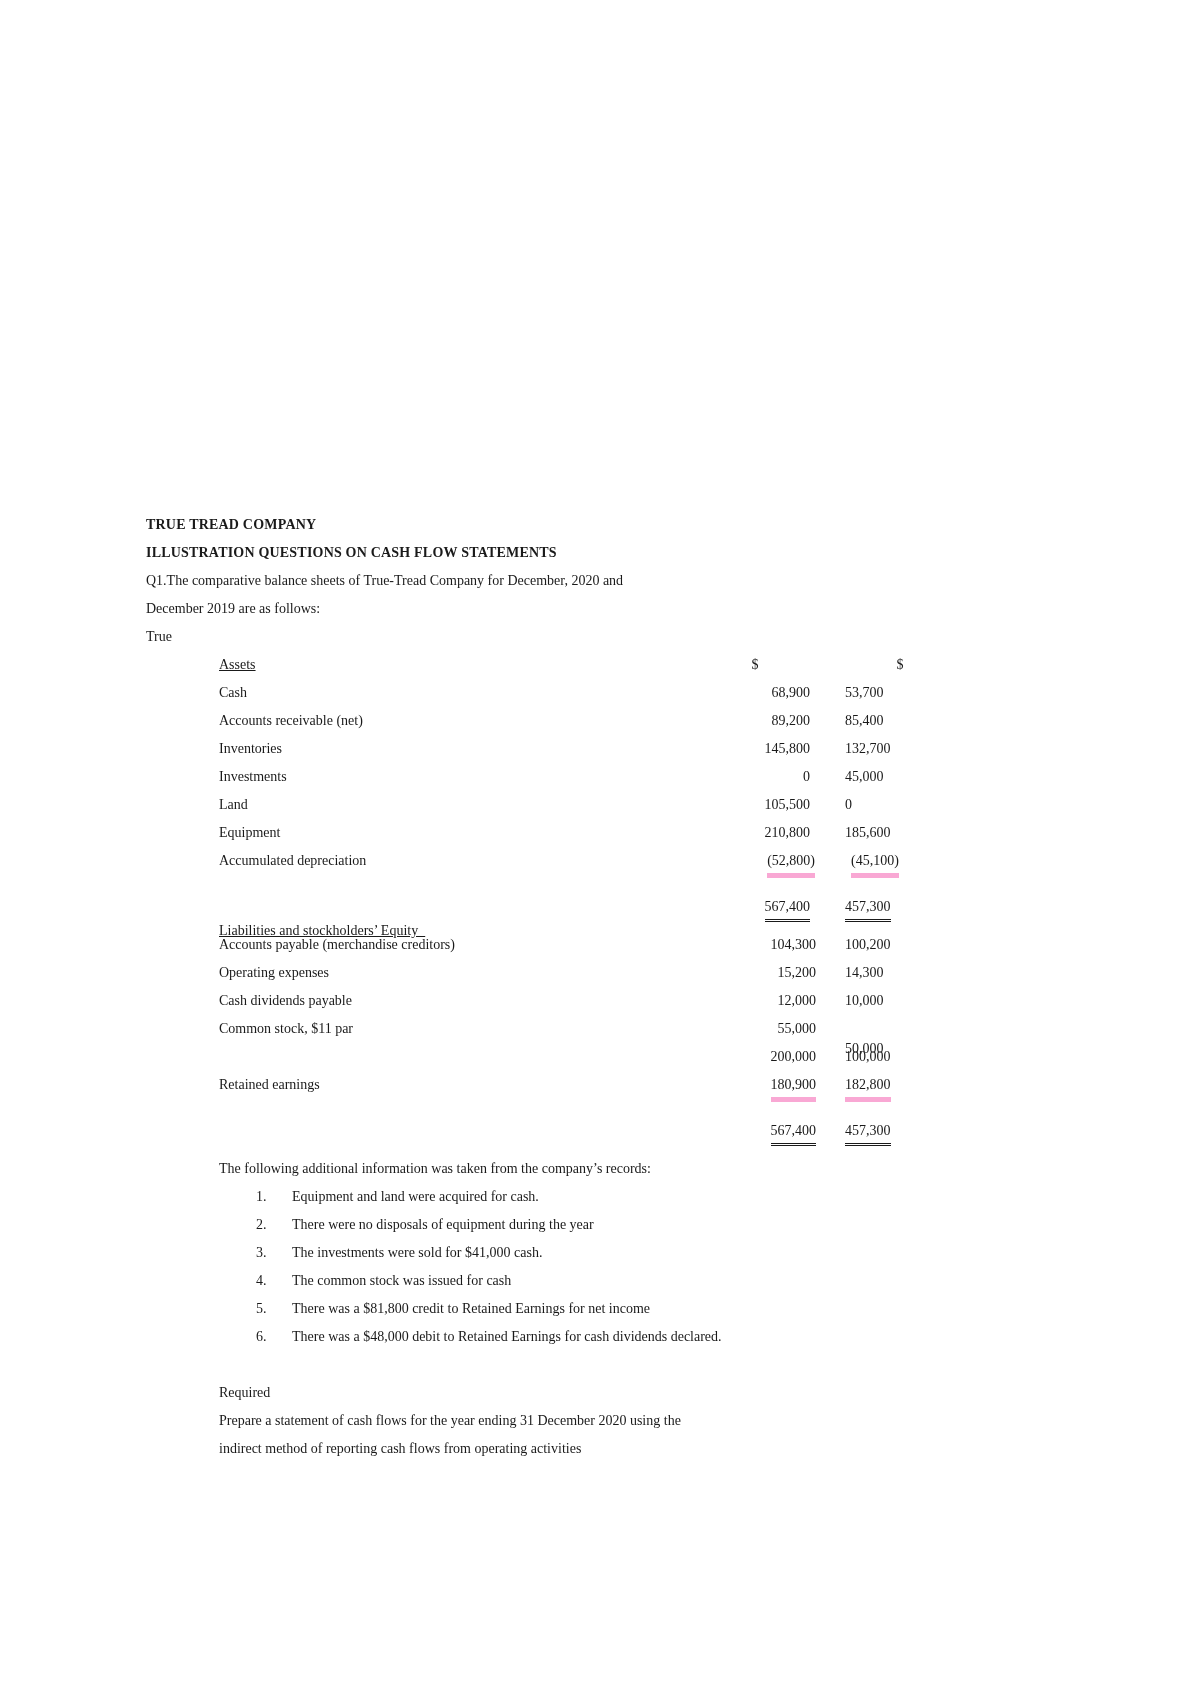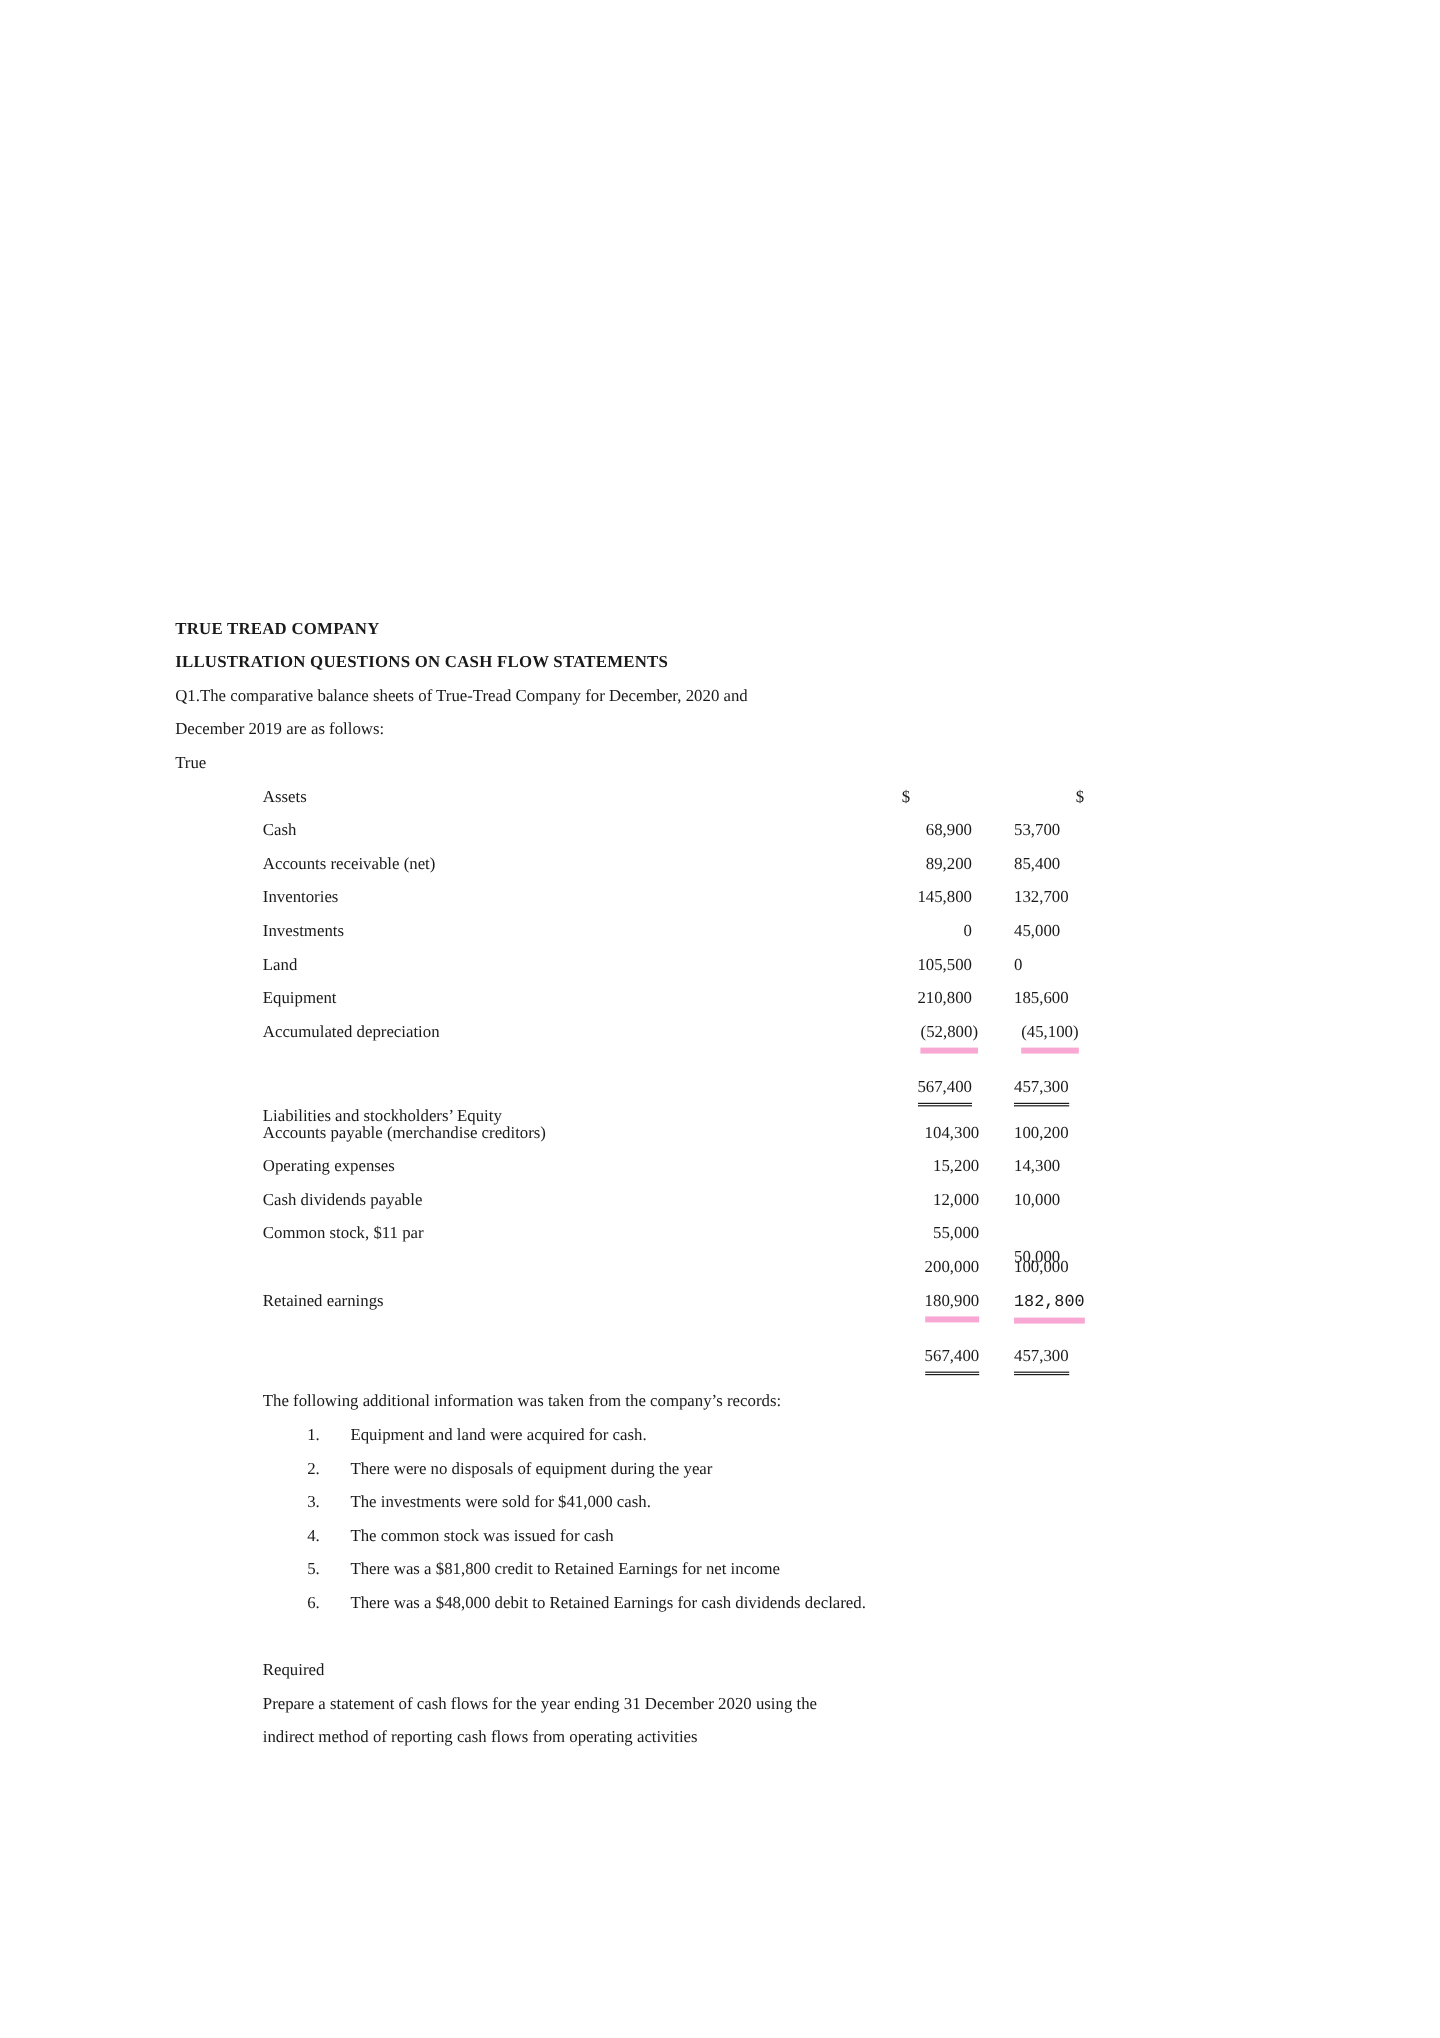--- a/index.html
+++ b/index.html
@@ -46,21 +46,21 @@
       text-align: left;
       top: 0;
     }
     .cols {
       position: absolute;
       left: 0;
       top: 0;
       width: 736px;
       height: 28px;
     }
-    .ul { }
+    .ul { text-decoration: underline; }
     .dbl {
       border-bottom: 3px double #1a1a1a;
       line-height: 24px;
       display: inline-block;
       margin-top: 20px;
     }
     .sgl {
       border-bottom: 5px solid #f9a8d4;
       line-height: 25px;
       display: inline-block;
@@ -187,21 +187,21 @@
     <div class="row">
       <div class="cols" style="width:742px;">
         <span class="c1">200,000</span>
         <span class="c2" style="right:6px;">100,000</span>
       </div>
     </div>
     <div class="row">
       <span class="label">Retained earnings</span>
       <div class="cols" style="width:742px;">
         <span class="c1"><span class="sgl">180,900</span></span>
-        <span class="c2" style="right:6px;font-family:Liberation Mono, monospace;"><span class="sgl">182,800</span></span>
+        <span class="c2" style="right:6px;"><span class="sgl">182,800</span></span>
       </div>
     </div>
     <div class="row">
       <div class="cols" style="width:742px;">
         <span class="c1"><span class="dbl">567,400</span></span>
         <span class="c2" style="right:6px;"><span class="dbl">457,300</span></span>
       </div>
     </div>
 
     <div class="gap"></div>

